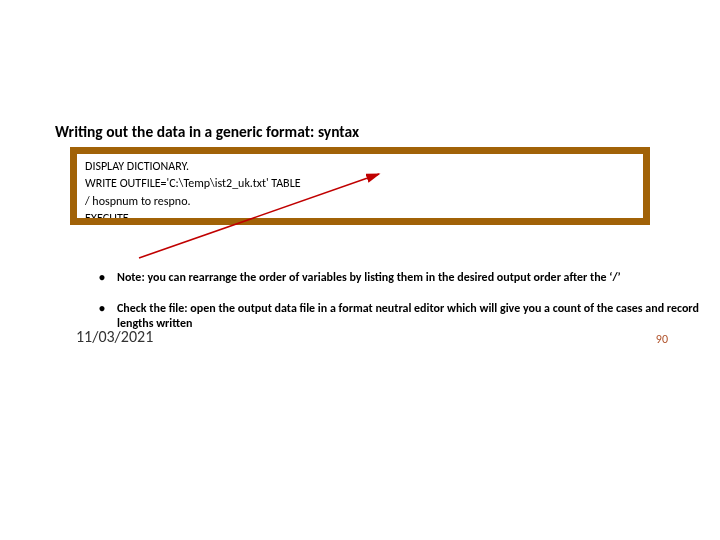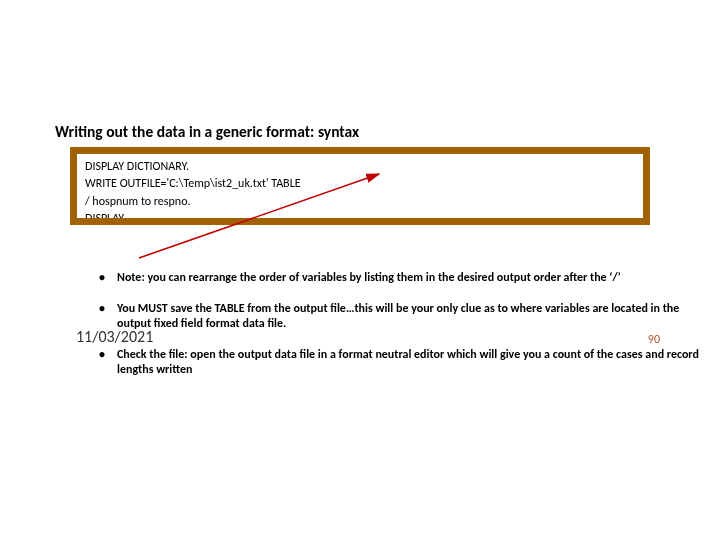--- a/index.html
+++ b/index.html
@@ -73,51 +73,50 @@
   }
   .footer-date {
     position: absolute;
     left: 76px;
     bottom: 46px;
     font-size: 16px;
     color: #333;
   }
   .footer-pagenum {
     position: absolute;
-    right: 60px;
+    right: 52px;
     bottom: 46px;
     font-size: 12px;
     color: #b0522a;
   }
 </style>
 </head>
 <body>
 
 <div class="slide">
 
   <div class="title">Writing out the data in a generic format: syntax</div>
 
   <div class="codebox">
     <div class="line">DISPLAY DICTIONARY.</div>
     <div class="line">WRITE OUTFILE='C:\Temp\ist2_uk.txt' TABLE</div>
     <div class="line"> / hospnum to respno.</div>
-    <div class="line">DISPLAY.</div>
+    <div class="line">EXECUTE.</div>
   </div>
 
   <svg class="arrow-svg" viewBox="0 0 270 96">
     <defs>
       <marker id="ah" markerWidth="10" markerHeight="10" refX="8" refY="3" orient="auto" markerUnits="strokeWidth">
         <path d="M0,0 L9,3 L0,6 Z" fill="#c00000"></path>
       </marker>
     </defs>
     <line x1="10" y1="90" x2="250" y2="6" stroke="#c00000" stroke-width="1.6" marker-end="url(#ah)"></line>
   </svg>
 
   <ul class="bullets">
     <li>Note: you can rearrange the order of variables by listing them in the desired output order after the ‘/’</li>
-    <li>You MUST save the TABLE from the output file…this will be your only clue as to where variables are located in the output fixed field format data file.</li>
     <li>Check the file: open the output data file in a format neutral editor which will give you a count of the cases and record lengths written</li>
   </ul>
 
   <div class="footer-date">11/03/2021</div>
   <div class="footer-pagenum">90</div>
 
 </div>
 
 </body></html>

